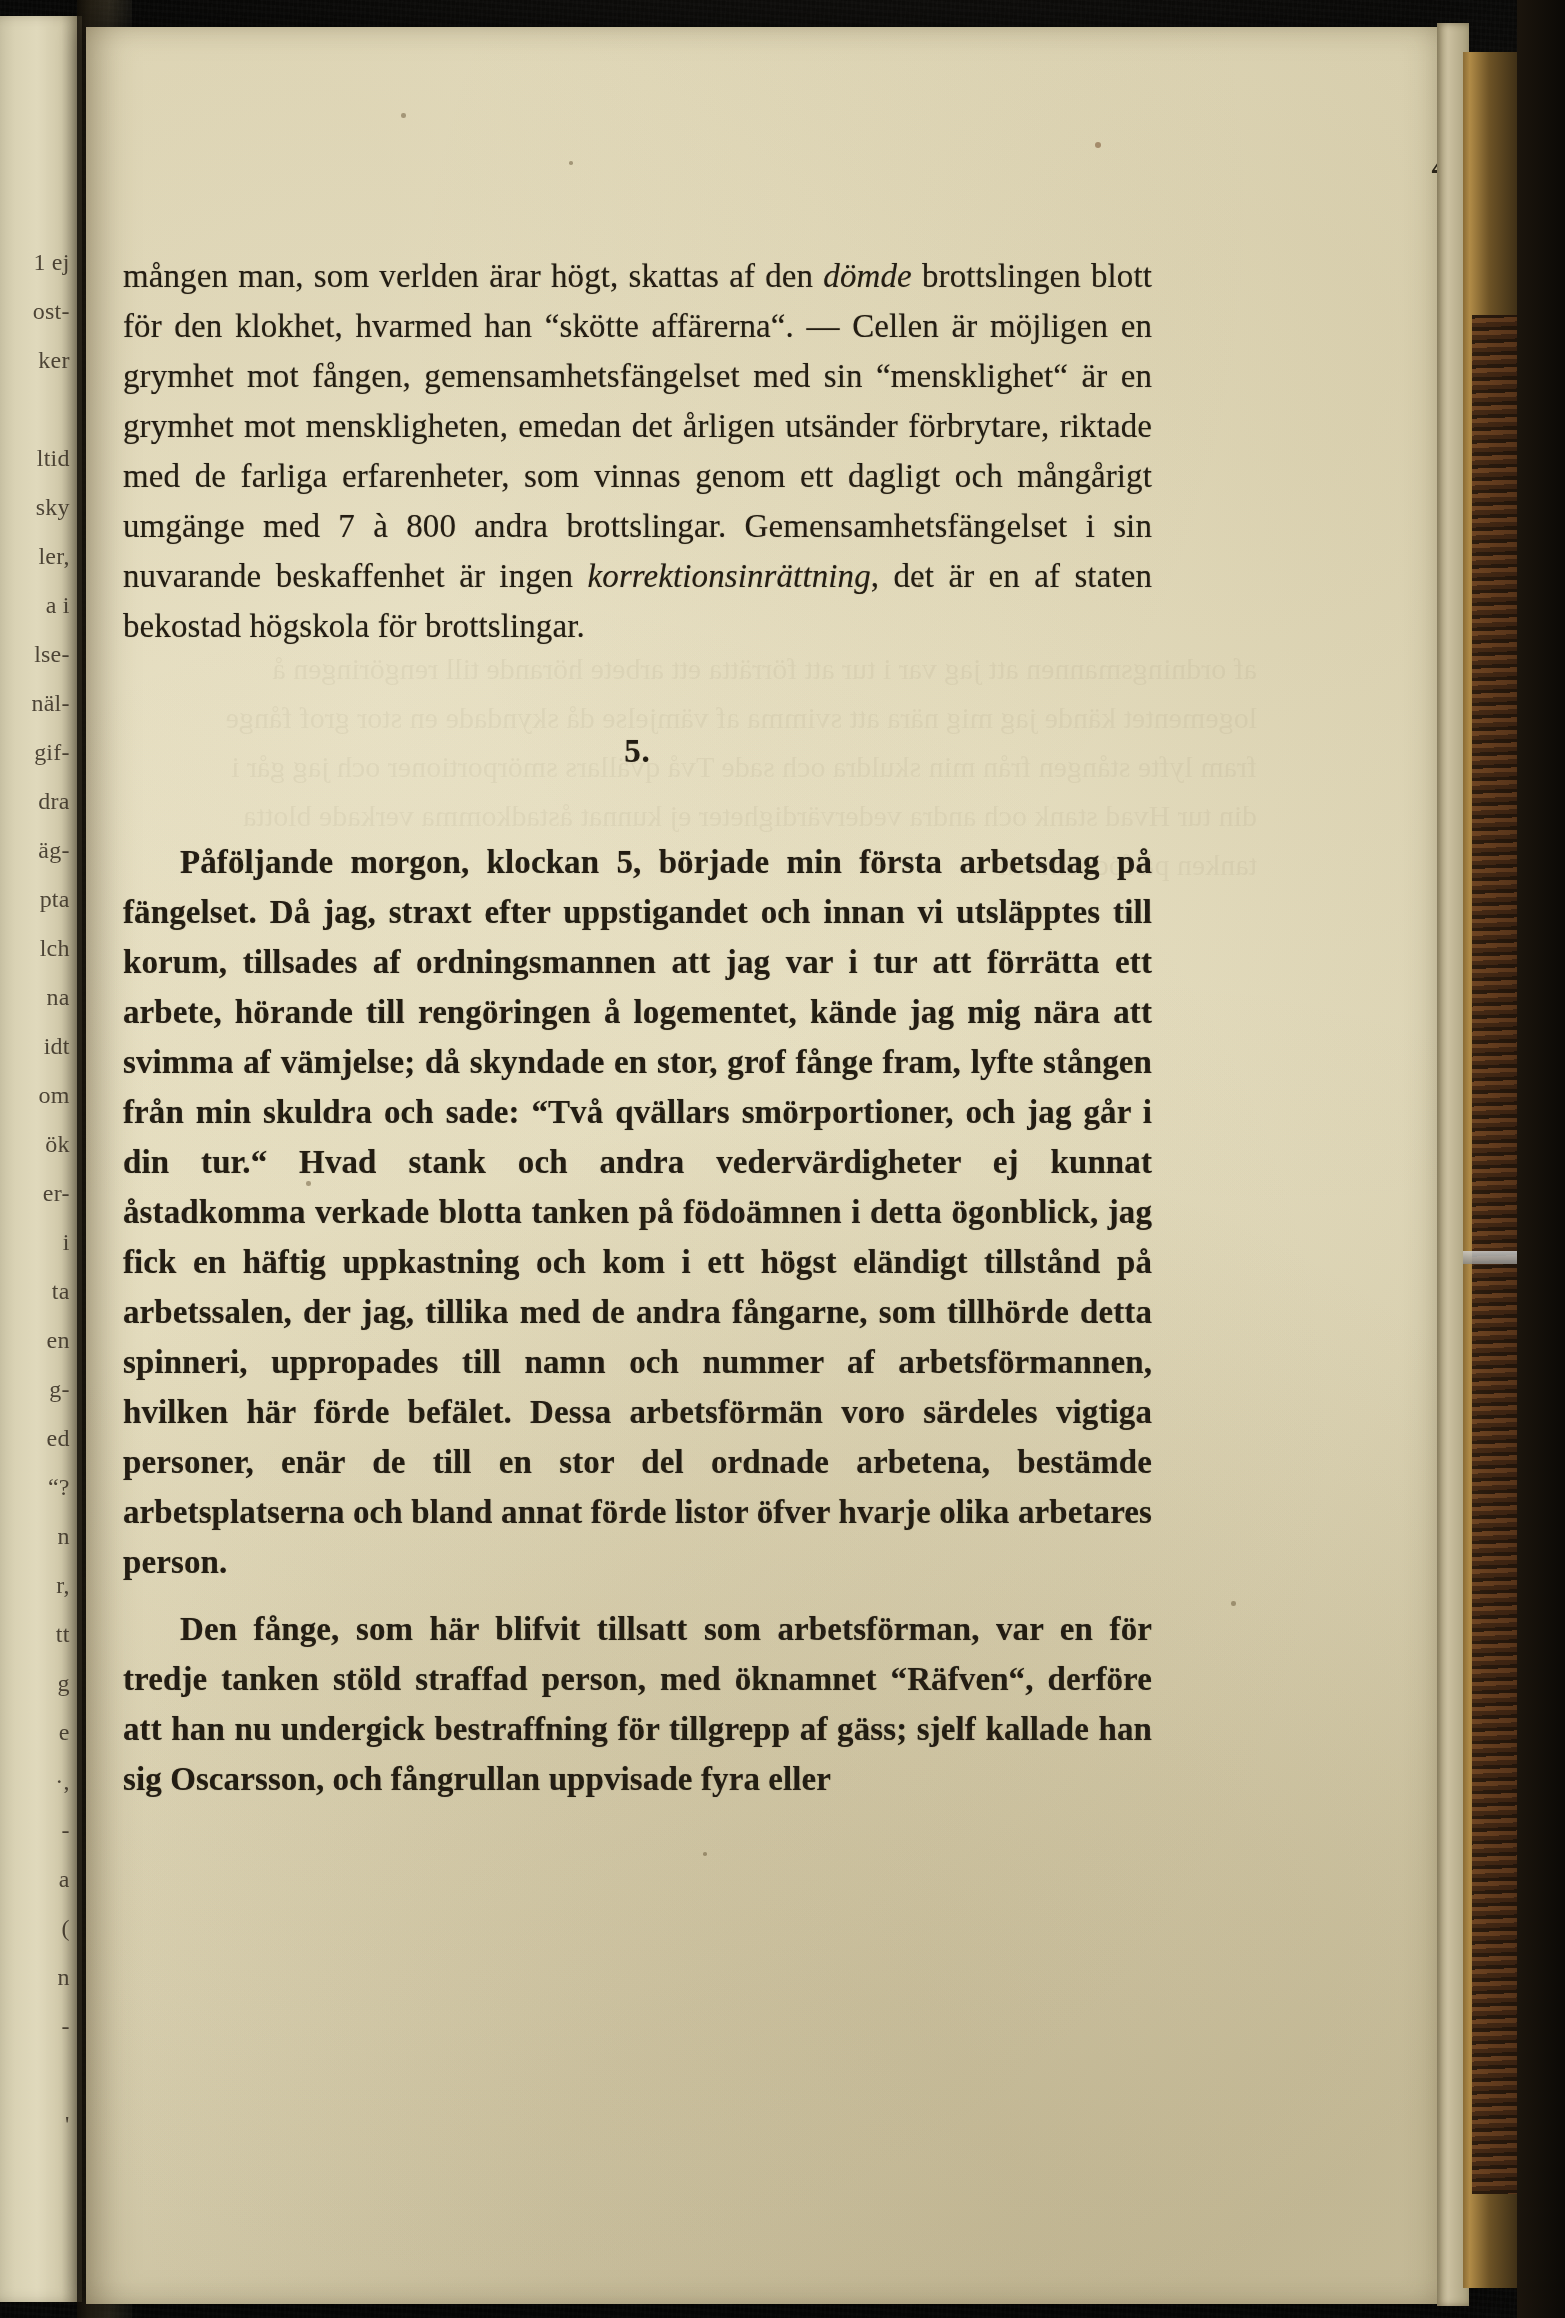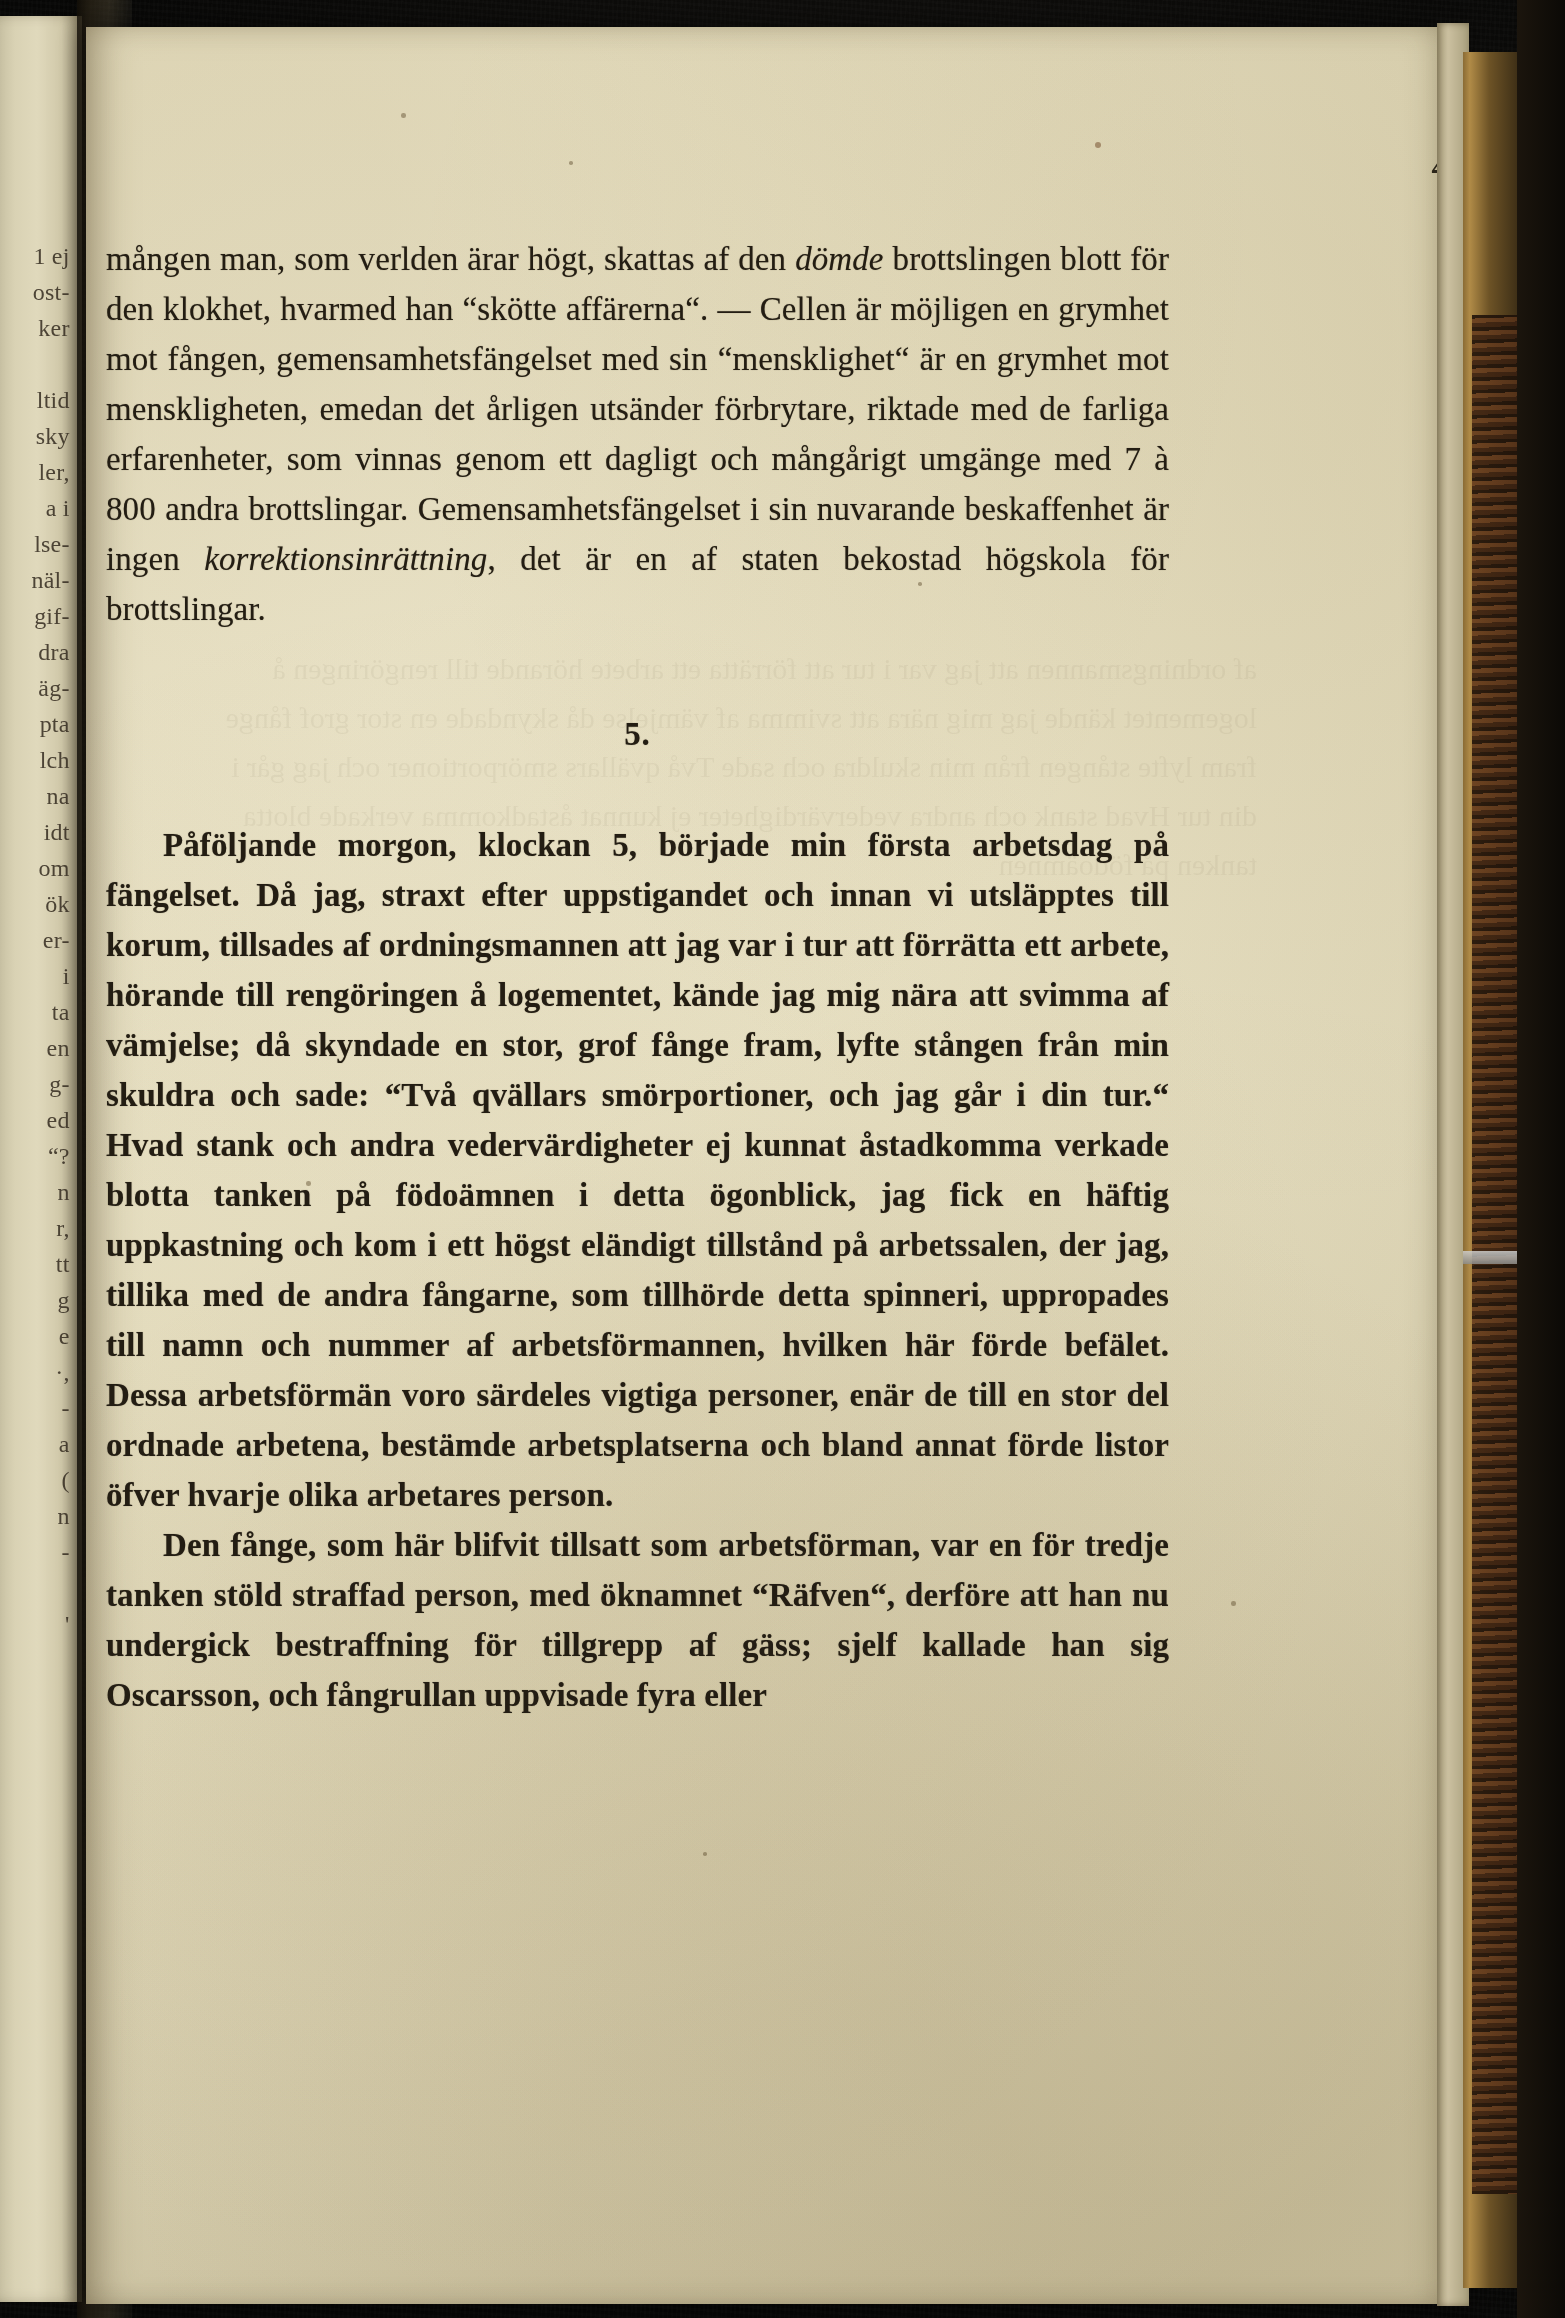--- a/index.html
+++ b/index.html
@@ -39,21 +39,21 @@
        #c9c2a4 0%, #d9d2b4 18%, #e0d9bc 45%, #d2caab 75%, #9d9578 100%);
     box-shadow: inset -9px 0 16px -5.4px rgba(60,50,30,.55);
   }
   .left-page-text {
     position: absolute;
     left: 3.6px;
     top: 222px;
     width: 66px;
     color: #3a3125;
     font-size: 24px;
-    line-height: 36px;
+    line-height: 49px;
     text-align: right;
     letter-spacing: 0.2px;
     opacity: .88;
     white-space: pre;
     font-family: "Liberation Serif", serif;
   }
 
   
   .gutter {
     position: absolute;
@@ -180,21 +180,21 @@
     top: 234px;
     width: 1063px;
     color: #231d13;
     font-size: 33px;
     line-height: 50px;
     text-align: justify;
     text-justify: inter-word;
     letter-spacing: 0.1px;
     text-shadow: 0 0 1px rgba(40,30,14,.45);
   }
-  .textblock p { margin: 0; }
+  .textblock p { margin: 17px; }
   .textblock p.indent { text-indent: 57px; font-weight: bold; }
   .em { font-style: italic; }
 
   .section-head {
     text-align: center;
     font-weight: 700;
     font-size: 33px;
     margin: 75px 0 61px 0 !important;
     letter-spacing: 0.9px;
   }

